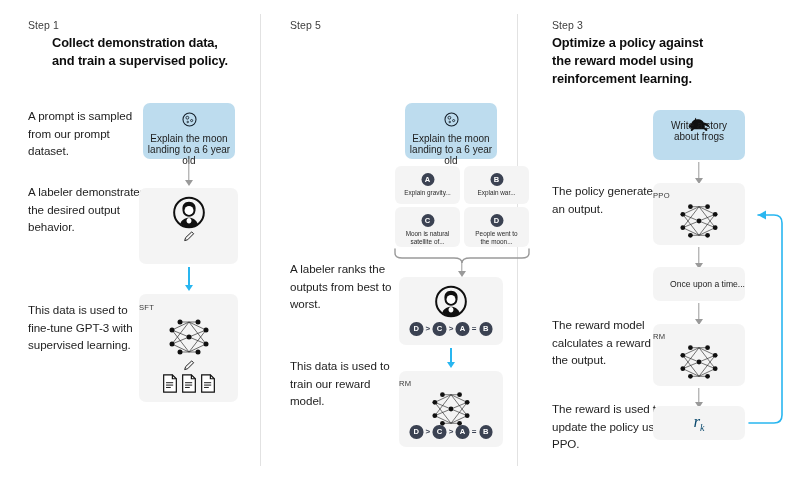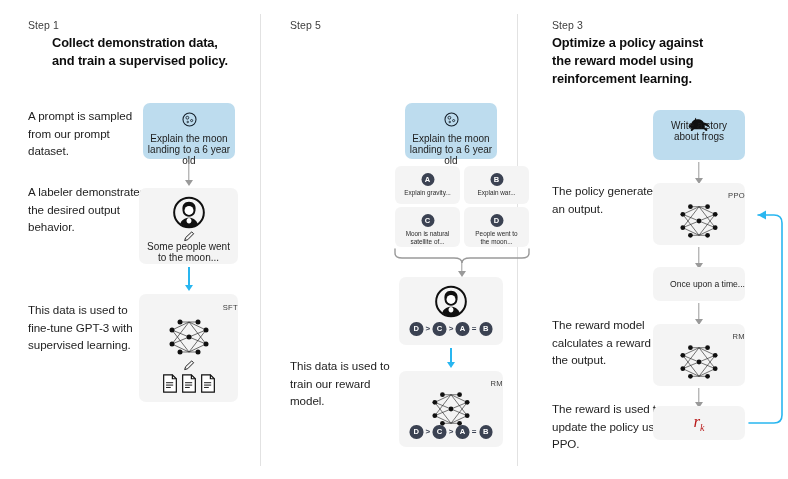--- a/index.html
+++ b/index.html
@@ -72,21 +72,21 @@
     position: absolute;
     left: 0; right: 0;
     text-align: center;
     font-size: 10px;
     line-height: 11px;
     color: #1d1d1d;
   }
   .box-tag {
     position: absolute;
     left: 0; right: 0;
-    text-align: right;
+    text-align: left;
     font-size: 7.6px;
     color: #3a3a3a;
     letter-spacing: 0.3px;
   }
   .box-body {
     position: absolute;
     left: 0; right: 0;
     text-align: center;
     font-size: 8.6px;
     color: #1d1d1d;
@@ -127,21 +127,21 @@
     font-size: 7.6px; font-weight: bold; text-align: center; line-height: 13.5px;
   }
   .rank .op { font-size: 8px; color: #3b4252; font-weight: bold; }
 
   
   .brace { position: absolute; }
 
   
   .loop { position: absolute; }
 
-  .rk { position: absolute; left: 0; right: 0; text-align: center; font-family: "Liberation Serif", serif; font-style: italic; font-size: 17px; color: #b91c1c; }
+  .rk { position: absolute; left: 0; right: 0; text-align: center; font-family: "Liberation Serif", serif; font-style: italic; font-size: 17px; color: #0c4a6e; }
   .rk sub { font-size: 10px; font-style: italic; }
 </style>
 </head>
 <body>
 
 <div id="canvas">
 
   <div class="divider d1"></div>
   <div class="divider d2"></div>
 
@@ -188,22 +188,20 @@
           <circle cx="20" cy="17.5" r="5.4" fill="#ffffff"></circle>
           <path d="M20 26.5c-5 0-9.2 3-10.6 7.2A17.9 17.9 0 0 0 20 38c4.1 0 7.9-1.4 10.6-3.8-1.4-4.5-5.6-7.7-10.6-7.7z" fill="#101010"></path>
           <path d="M20 26.8c-1.7 0-3 1.5-3 3.3s1.3 3.3 3 3.3 3-1.5 3-3.3-1.3-3.3-3-3.3z" fill="#ffffff"></path>
         </svg>
       </span>
       <span style="position:absolute; left:50%; transform:translateX(-50%); top:41px;">
         <svg width="13" height="13" viewBox="0 0 24 24">
             <path d="M17 3.5l3.5 3.5-11 11L4 19.5 5.8 14z" fill="none" stroke="#101010" stroke-width="1.7" stroke-linejoin="round"></path>
           </svg>
       </span>
-      <div class="box-caption" style="top:53px; white-space:pre-line;">Some people went
-to the moon...</div>
     </div>
 
     <div class="arrow cyan" style="left:172px; top:267px; width:34px; height:24px;">
       <div class="shaft" style="height:18px;"></div>
         <div class="head"></div>
     </div>
 
     <div class="box" style="left:139px; top:294px; width:99px; height:108px;">
       <div class="box-tag" style="top:9px;">SFT</div>
       <span style="position:absolute; left:50%; transform:translateX(-50%); top:22px;">
@@ -259,20 +257,23 @@
             <path d="M13 1v5h5" fill="none" stroke="#101010" stroke-width="1.5"></path>
             <path d="M5 11h9M5 14h9M5 17h6" stroke="#101010" stroke-width="1.2"></path>
           </svg>
       </span>
     </div>
   </div>
 
   <div class="column col2">
     <div class="step-label">Step 5</div>
 
+    <div class="narr" style="top:260px;">A labeler ranks
+the outputs from
+best to worst.</div>
     <div class="narr" style="top:357px;">This data is used
 to train our
 reward model.</div>
 
     <div class="box blue" style="left:143px; top:103px; width:92px; height:56px;">
       <span style="position:absolute; left:0; right:0; top:8px; text-align:center;">
         <svg width="17" height="17" viewBox="0 0 24 24">
             <circle cx="12" cy="12" r="9.2" fill="none" stroke="#15202b" stroke-width="1.5"></circle>
             <circle cx="9" cy="9.5" r="2" fill="none" stroke="#15202b" stroke-width="1.2"></circle>
             <circle cx="15" cy="13.5" r="1.5" fill="none" stroke="#15202b" stroke-width="1.2"></circle>

